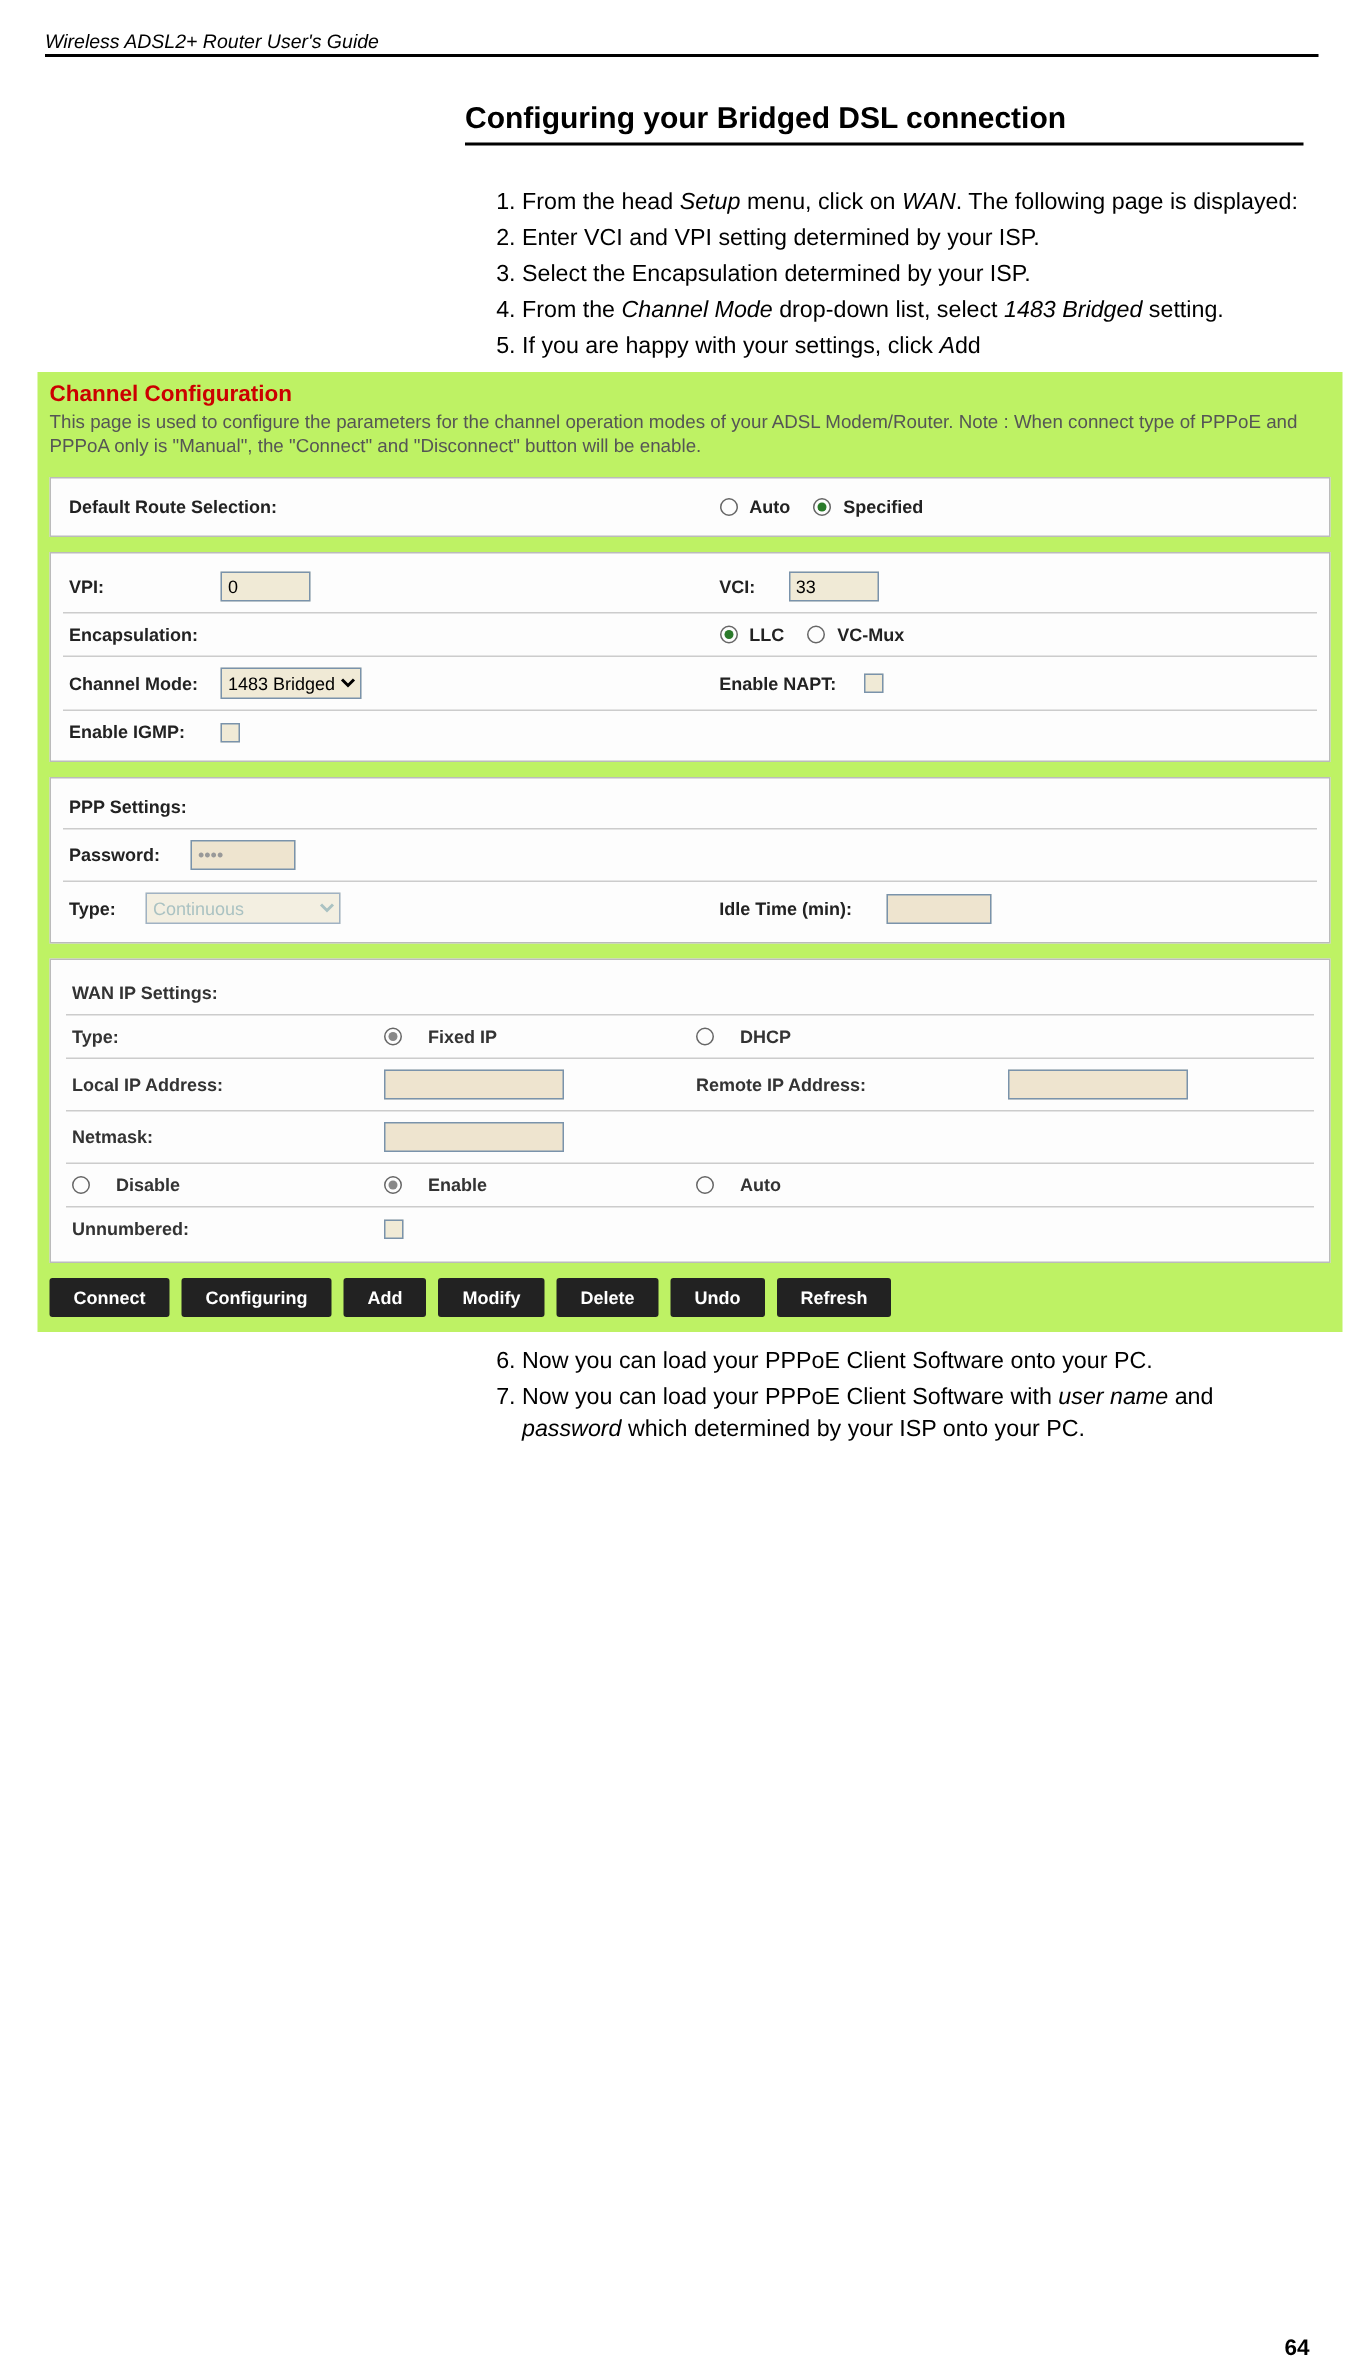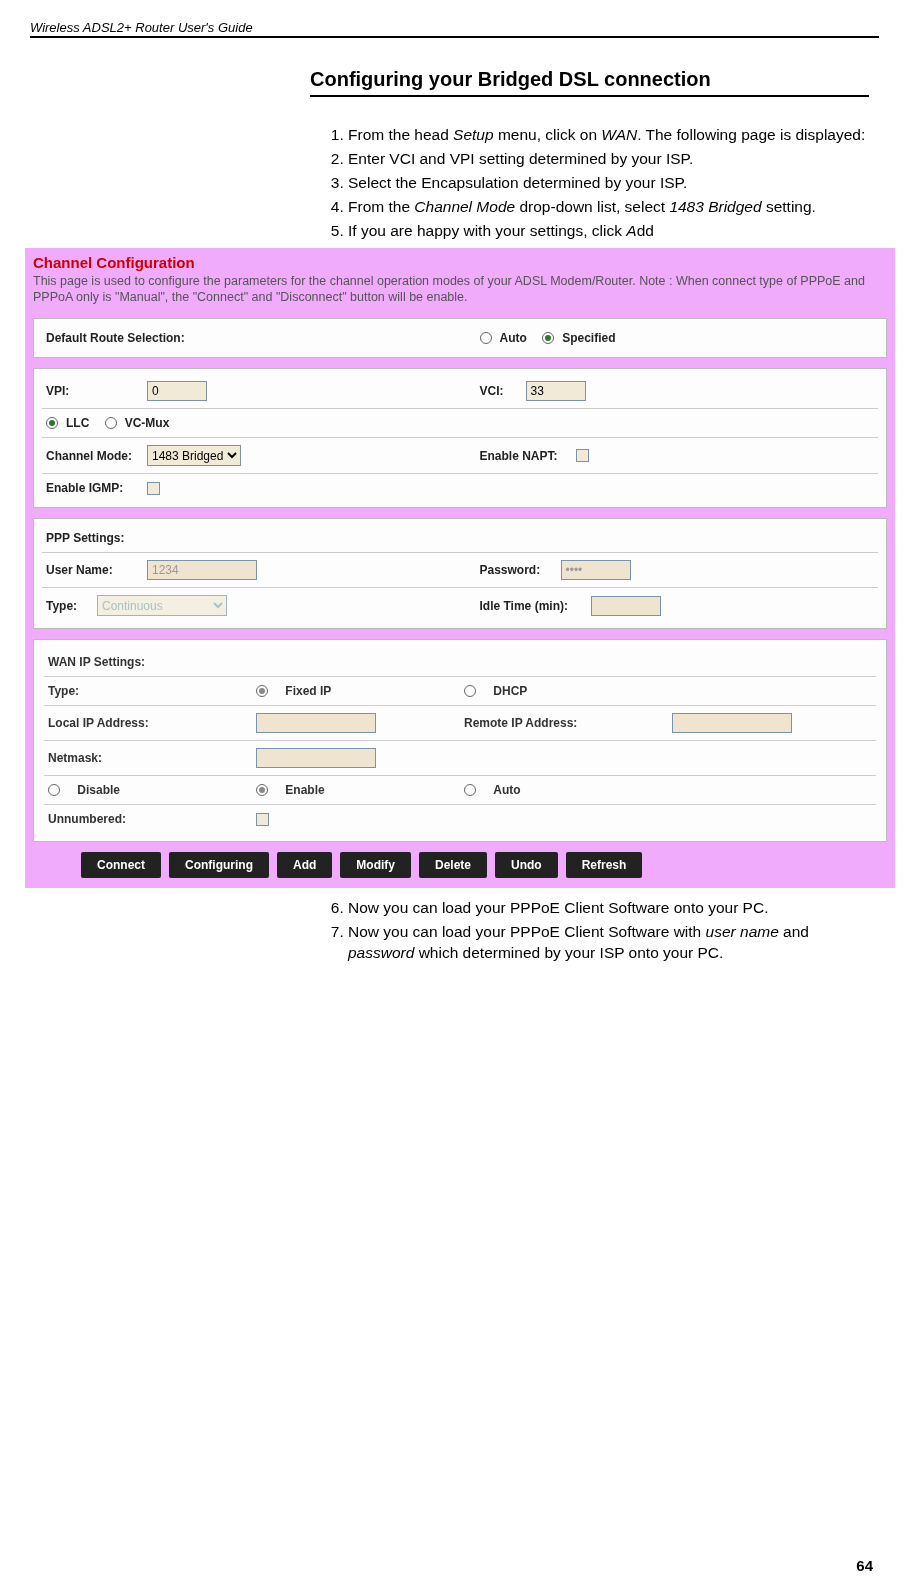--- a/index.html
+++ b/index.html
@@ -33,21 +33,21 @@
     list-style: decimal;
     padding-left: 38px;
     font-size: 15.5px;
     line-height: 1.35;
   }
   .steps li { margin-bottom: 3px; }
   .steps em { }
   .screenshot-box {
     margin: 6px 0 10px -5px;
     width: 870px;
-    background: #f0abfc;
+    background: #bef264;
     padding: 6px 8px 10px 8px;
     font-size: 12px;
     color: #333;
   }
   .cc-title { color: #c00; font-size: 15px; font-weight: bold; margin-bottom: 2px; }
   .cc-desc { color: #555; font-size: 12.5px; line-height: 1.35; margin-bottom: 12px; }
   .panel {
     border: 1px solid #bbb;
     background: #fdfdfd;
     margin-bottom: 10px;
@@ -92,21 +92,21 @@
   .chk {
     display:inline-block; width:13px; height:13px; border:1px solid #7a93ab;
     background:#f0ead6; vertical-align:middle;
   }
   .wan-table { display:flex; flex-wrap:wrap; }
   .wan-table .wcell {
     width:25%; padding:7px 4px; font-weight:bold; font-size:12px;
     display:flex; align-items:center; gap:6px;
   }
   .wan-table .divider { width:100%; border-top:1px solid #ccc; }
-  .btn-bar { display:flex; gap:8px; margin-top:6px;margin-left:48px; }
+  .btn-bar { display:flex; gap:8px; margin-top:6px; }
   .btn {
     background:#222; color:#fff; font-weight:bold; font-size:12px;
     padding:6px 16px; border:none; border-radius:2px;
   }
   .page-num { position:absolute; right:36px; bottom:12px; font-weight:bold; font-size:15px;}
 </style>
 </head>
 <body>
 
 <div class="doc-header">Wireless ADSL2+ Router User's Guide</div>
@@ -147,20 +147,23 @@
         <input type="text" style="width: 60px;" value="0">
       </div>
       <div class="cell">
           <span class="lbl" style="min-width:40px">VCI:</span>
         <input type="text" style="width: 60px;" value="33">
       </div>
     </div>
     <hr>
     <div class="row-2">
       <div class="cell">
+          <span class="lbl">Encapsulation:</span>
+        </div>
+      <div class="cell">
         <span class="radio-dot sel"></span>
         <span>LLC</span>&nbsp;
         <span class="radio-dot"></span>
         <span>VC-Mux</span>
       </div>
     </div>
     <hr>
     <div class="row-2">
       <div class="cell">
           <span class="lbl">Channel Mode:</span>
@@ -183,24 +186,20 @@
 
   <div class="panel">
     <div class="row-2">
       <div class="cell">
           <span class="lbl">PPP Settings:</span>
         </div>
       <div class="cell"></div>
     </div>
     <hr>
     <div class="row-2">
-      <div class="cell">
-          <span class="lbl">User Name:</span>
-        <input type="text" disabled="" style="width: 110px;" value="1234">
-      </div>
       <div class="cell">
           <span class="lbl" style="min-width:75px">Password:</span>
         <input type="text" disabled="" style="width: 70px;" value="••••">
       </div>
     </div>
     <hr>
     <div class="row-2">
       <div class="cell">
           <span class="lbl" style="min-width:45px">Type:</span>
         <select disabled="" style="width:130px;color:#8aa"><option>Continuous</option></select>

